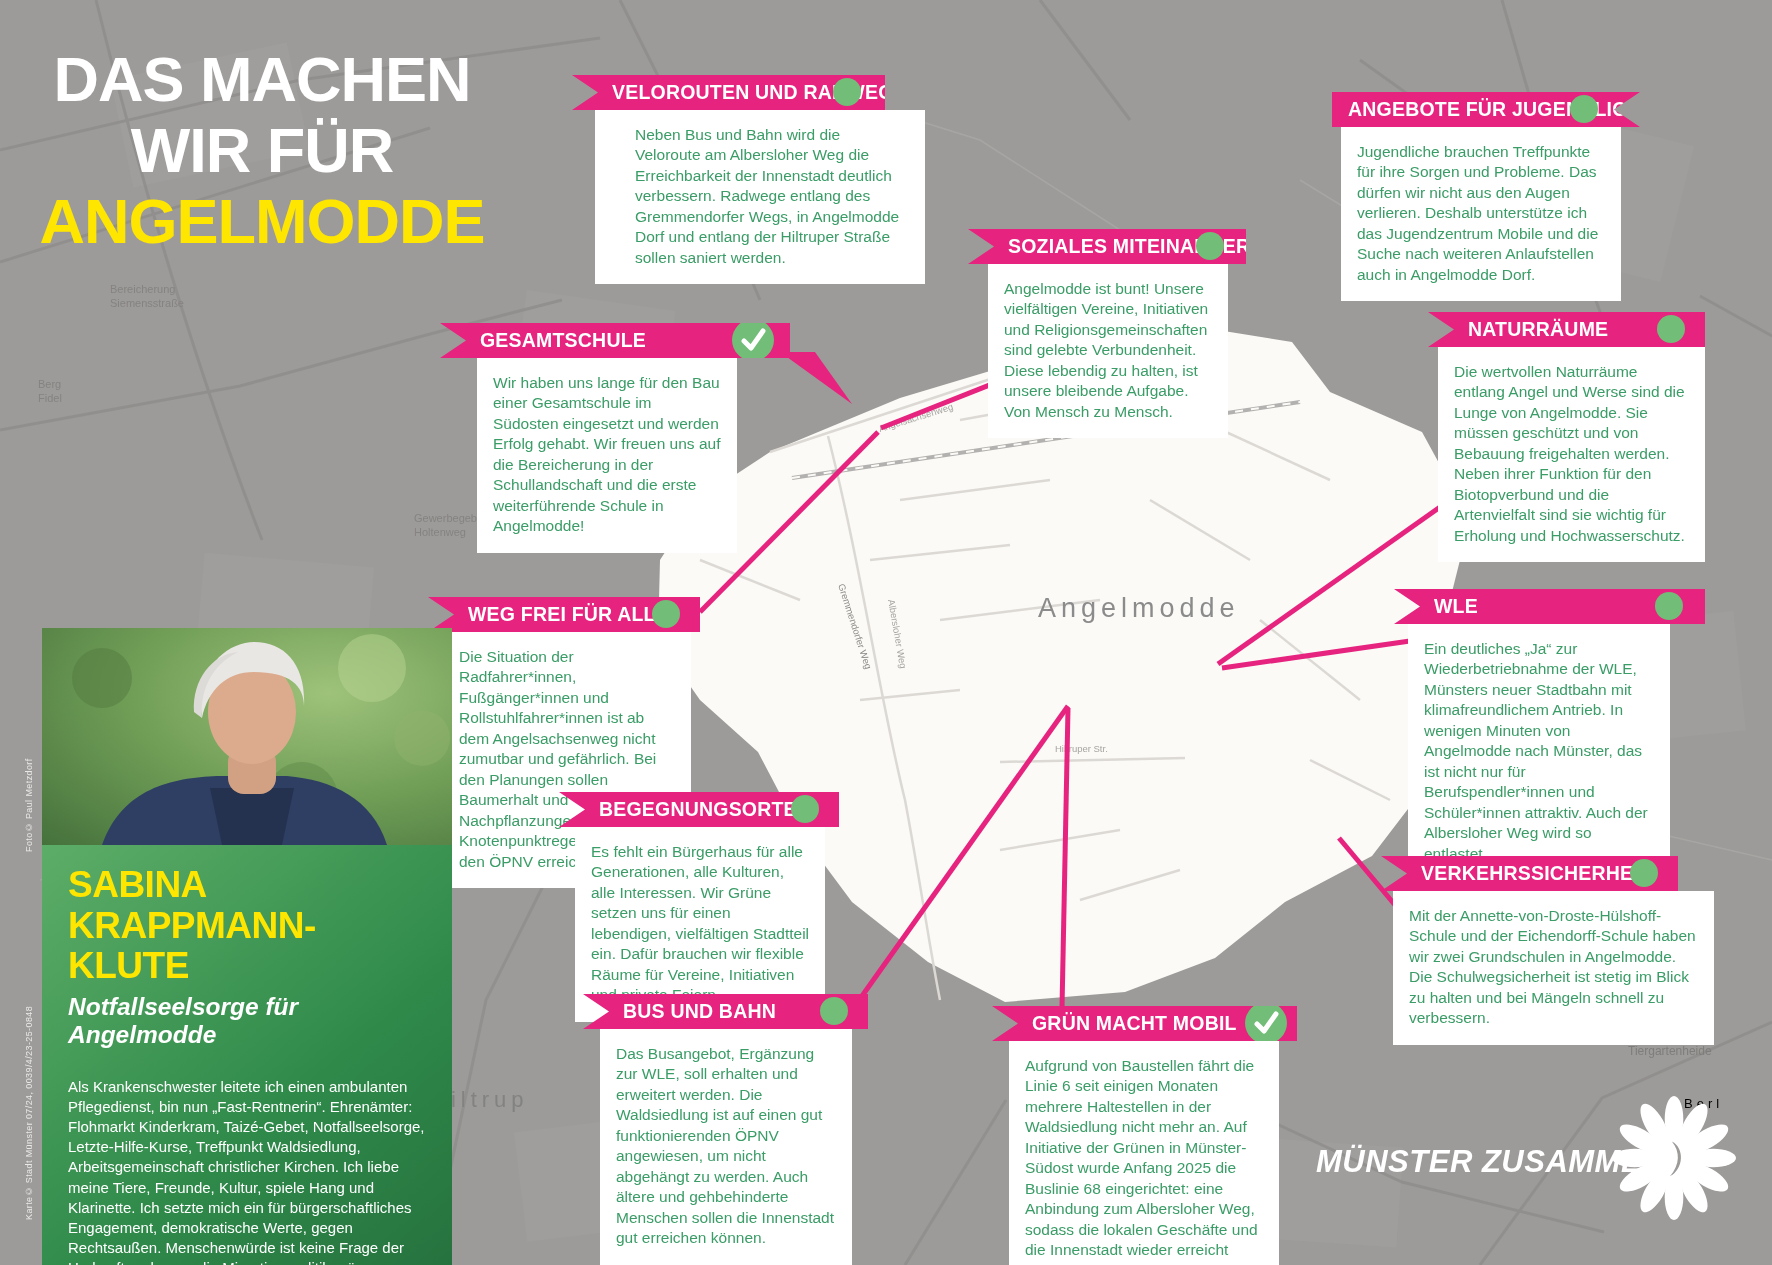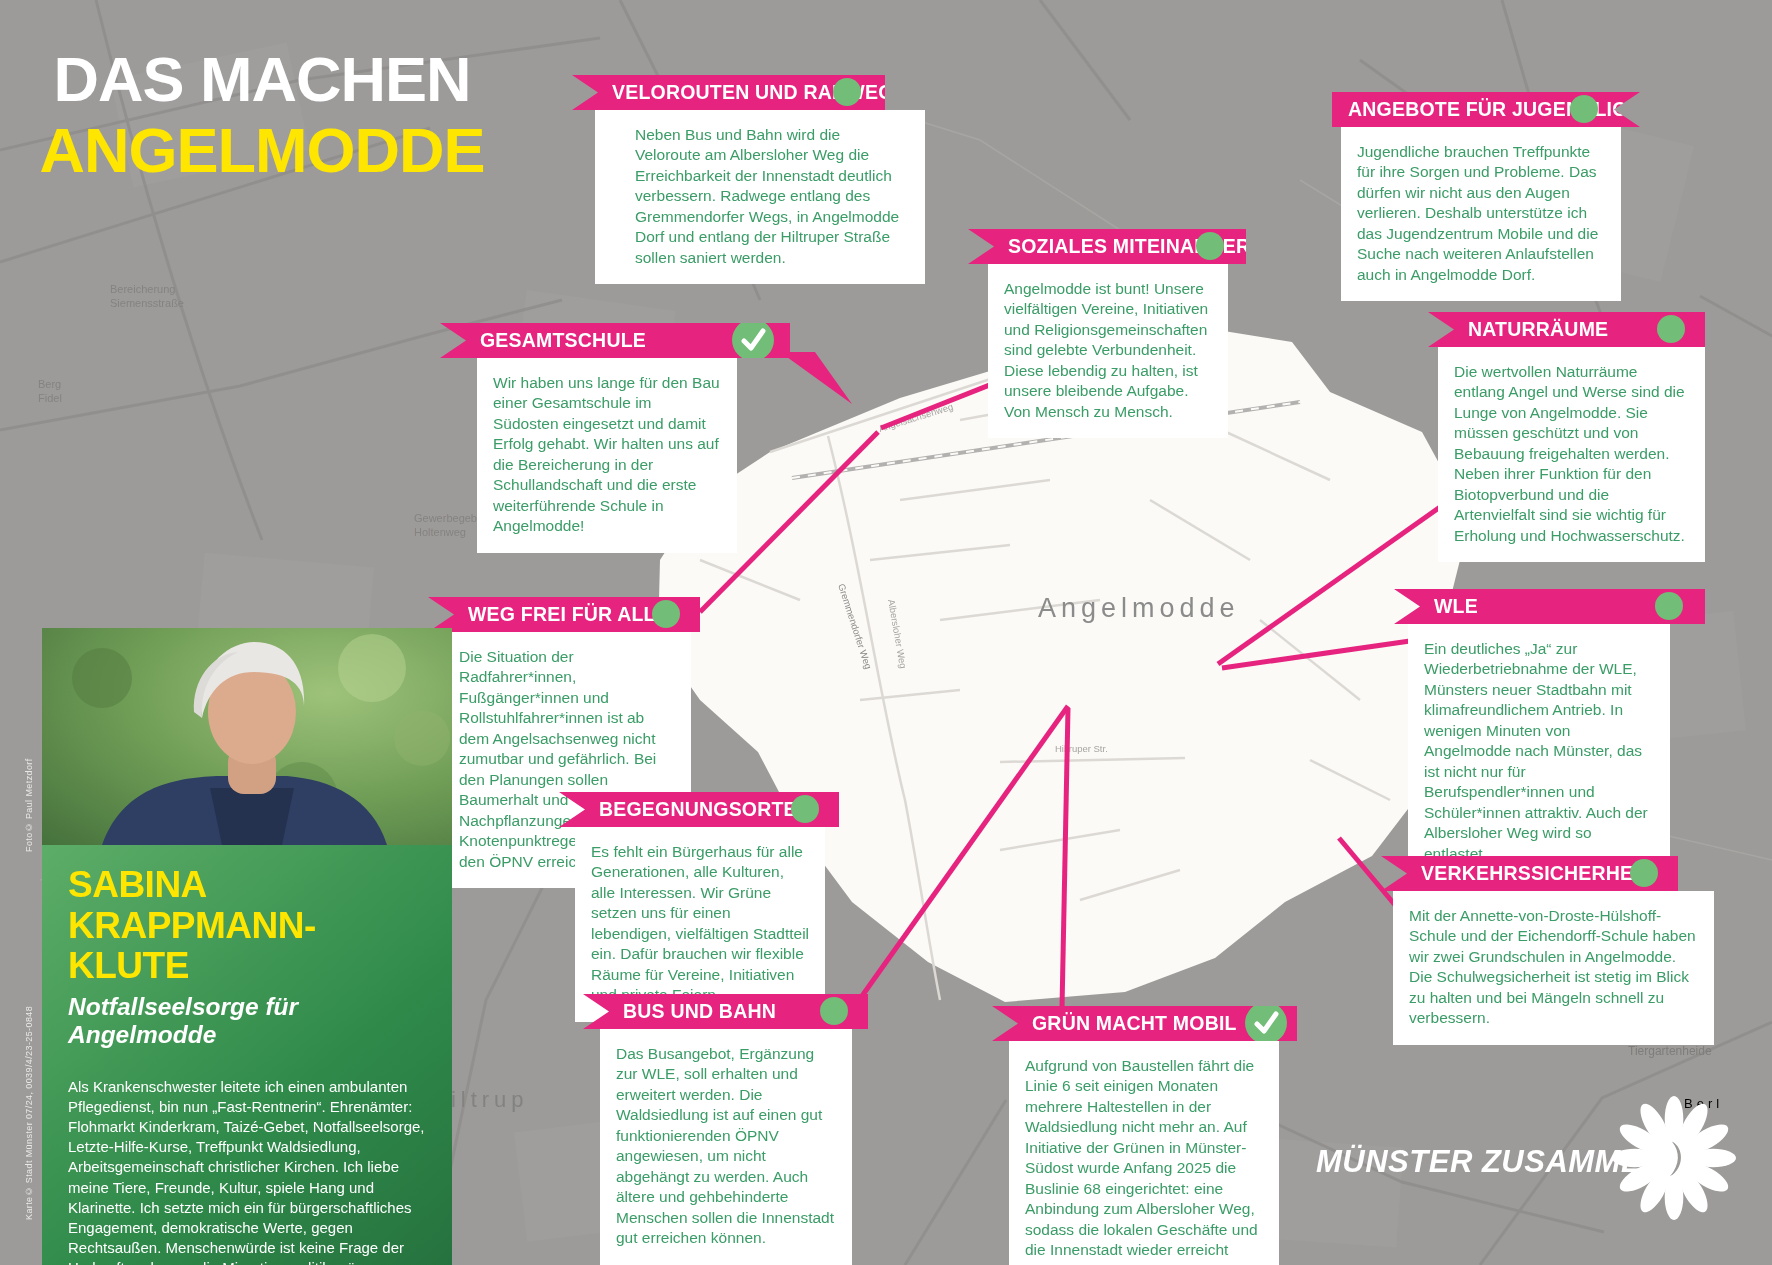--- a/index.html
+++ b/index.html
@@ -163,20 +163,21 @@
   <span class="maplabel" id="ml-district">Angelmodde</span>
   <span class="maplabel" id="ml-siemens">Bereicherung Siemensstraße</span>
   <span class="maplabel" id="ml-bergfidel">Berg Fidel</span>
   <span class="maplabel" id="ml-holtenweg">Gewerbegebiet Holtenweg</span>
   <span class="maplabel" id="ml-hiltrup">Hiltrup</span>
   <span class="maplabel" id="ml-tiergarten">Tiergartenheide</span>
   <span class="maplabel" id="ml-berl">Berl</span>
 
   <div class="title">
     <div class="l1">DAS MACHEN</div>
+    <div class="l2">WIR FÜR</div>
     <div class="l3">ANGELMODDE</div>
   </div>
 
   <div class="callout" id="co-velorouten">
     <div class="ribbon">
       <span>VELOROUTEN UND RADWEGE</span>
       <span class="dot"></span>
     </div>
     <div class="cbox">Neben Bus und Bahn wird die Veloroute am Albersloher Weg die Erreichbarkeit der Innenstadt deutlich verbessern. Radwege entlang des Gremmendorfer Wegs, in Angelmodde Dorf und entlang der Hiltruper Straße sollen saniert werden.</div>
   </div>
@@ -199,21 +200,21 @@
 
   <div class="callout" id="co-gesamtschule">
     <div class="ribbon">
       <span>GESAMTSCHULE</span>
       <span class="checkdot">
         <svg viewBox="0 0 30 30">
             <path d="M6,16 L13,23 L25,6" stroke="#ffffff" stroke-width="5" fill="none" stroke-linecap="round" stroke-linejoin="round"></path>
           </svg>
       </span>
     </div>
-    <div class="cbox">Wir haben uns lange für den Bau einer Gesamtschule im Südosten eingesetzt und damit Erfolg gehabt. Wir halten uns auf die Bereicherung in der Schullandschaft und die erste weiterführende Schule in Angelmodde!</div>
+    <div class="cbox">Wir haben uns lange für den Bau einer Gesamtschule im Südosten eingesetzt und werden Erfolg gehabt. Wir freuen uns auf die Bereicherung in der Schullandschaft und die erste weiterführende Schule in Angelmodde!</div>
   </div>
 
   <div class="callout" id="co-naturraeume">
     <div class="ribbon">
       <span>NATURRÄUME</span>
       <span class="dot"></span>
     </div>
     <div class="cbox">Die wertvollen Naturräume entlang Angel und Werse sind die Lunge von Angelmodde. Sie müssen geschützt und von Bebauung freigehalten werden. Neben ihrer Funktion für den Biotopverbund und die Artenvielfalt sind sie wichtig für Erholung und Hochwasserschutz.</div>
   </div>
 

